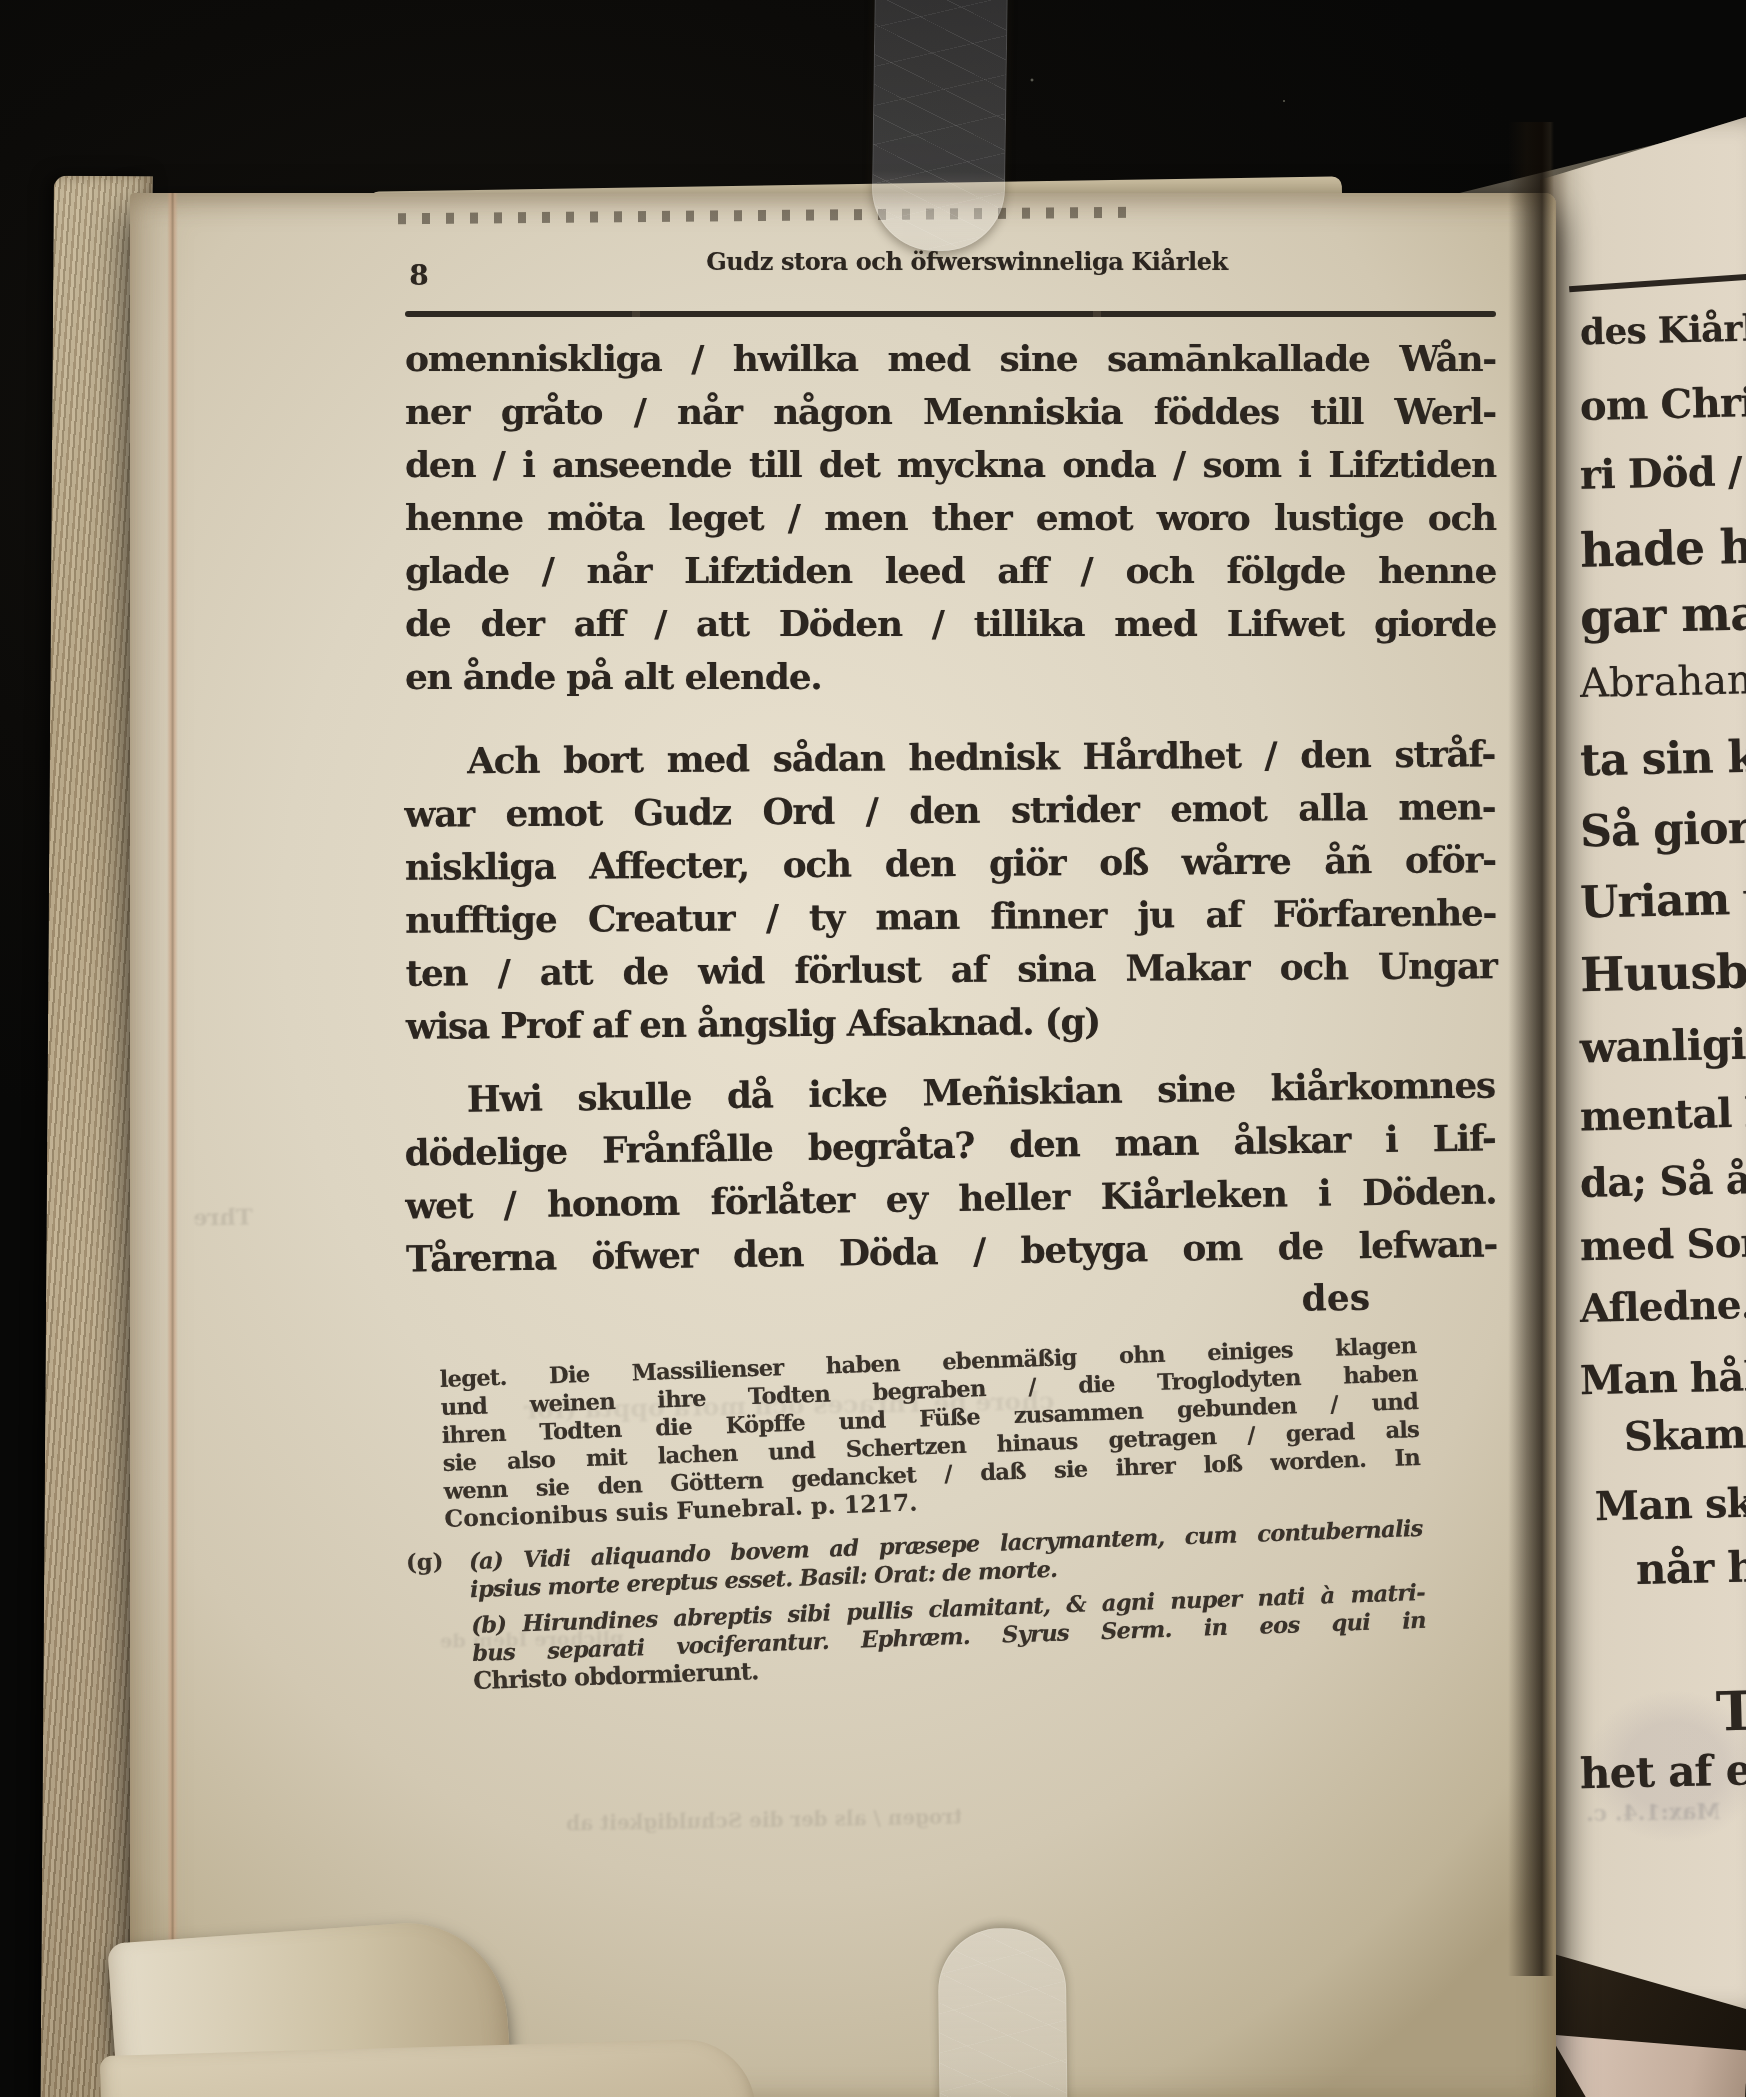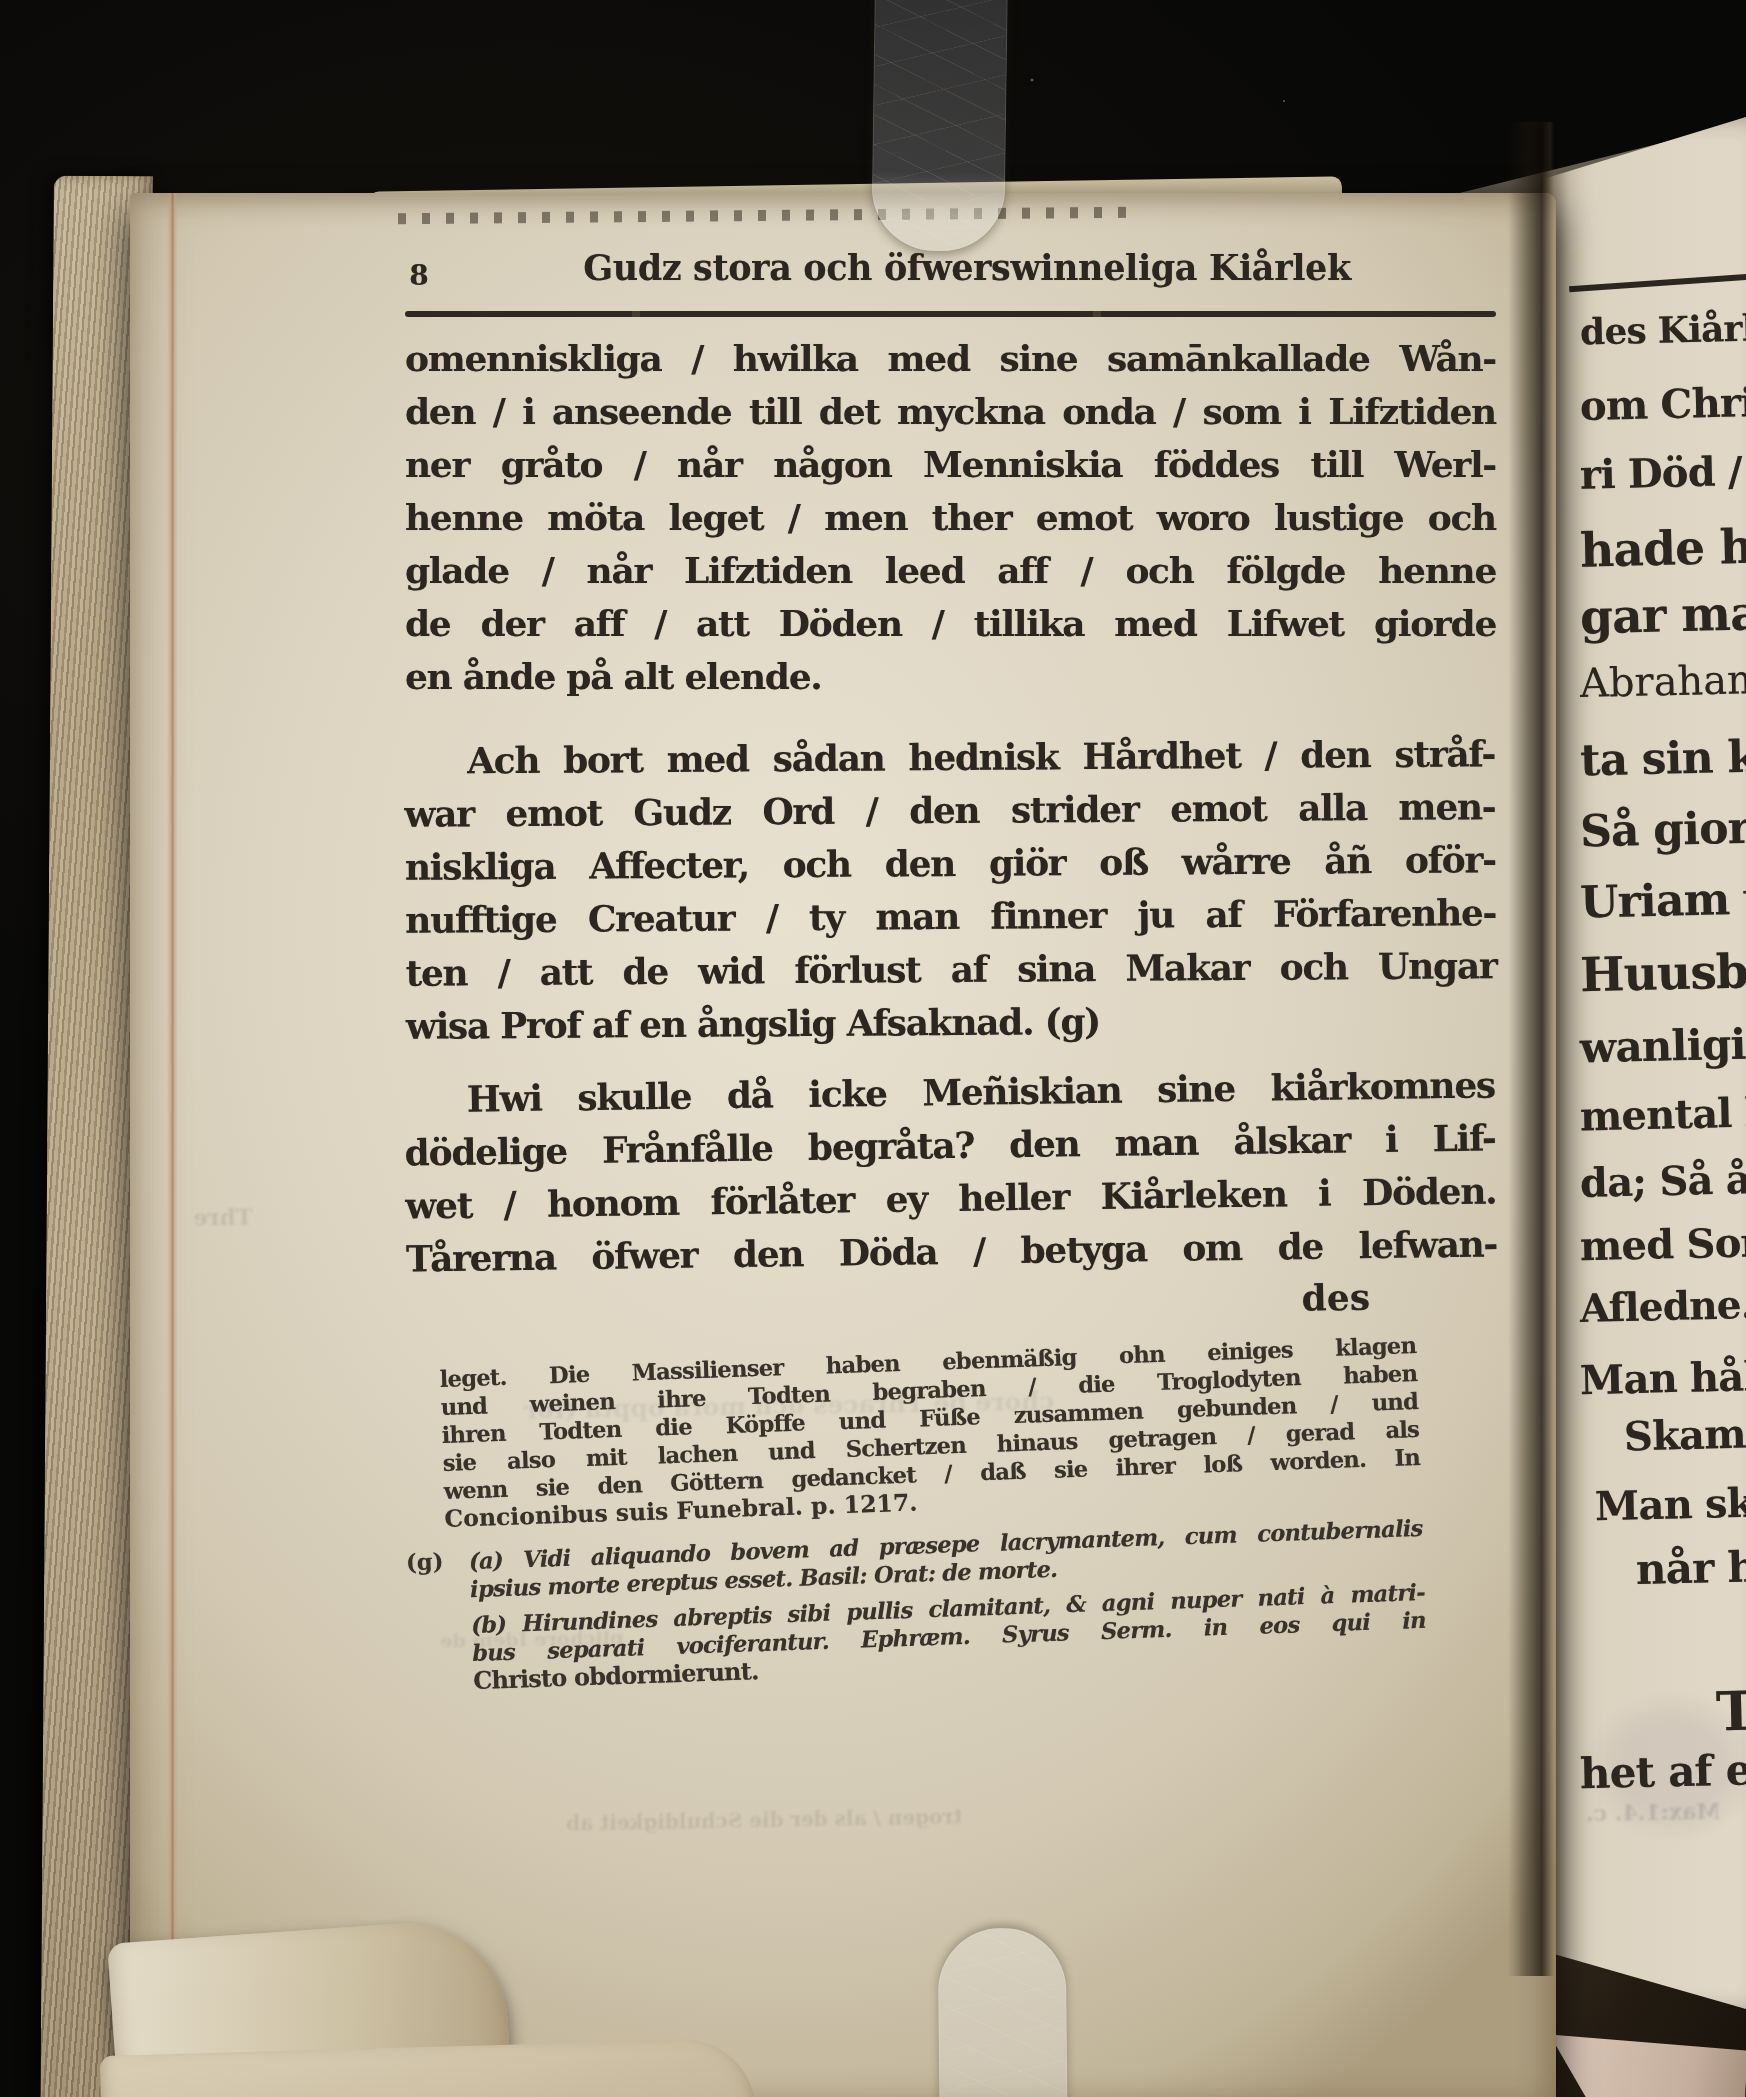--- a/index.html
+++ b/index.html
@@ -61,21 +61,21 @@
     box-shadow:0 -3.4px 8.4px rgba(40,32,18,.3);}
   .strap::before{content:"";position:absolute;inset:0;border-radius:inherit;
     background:repeating-linear-gradient(26deg,transparent 0 12.6px,rgba(255,255,255,.09) 12.6px 13.4px,transparent 13.4px 27px);}
   .strap::after{content:"";position:absolute;inset:0;border-radius:inherit;
     background:repeating-linear-gradient(-14deg,transparent 0 18.5px,rgba(255,255,255,.07) 18.5px 19.3px,transparent 19.3px 38px);}
   
   .ink{color:#2c2620;text-shadow:0 0 0.8px rgba(44,38,32,.4);}
   .header-row{position:absolute;left:275px;top:54px;width:1091px;height:55px;}
   .pagenum{position:absolute;left:4.2px;top:11.7px;font-size:28px;font-weight:700;}
   .running-title{position:absolute;left:50px;top:0;width:1024px;text-align:center;
-    font-size:35px;font-weight:700;letter-spacing:-0.4px;}
+    font-size:24px;font-weight:700;letter-spacing:-0.4px;}
   .header-rule{position:absolute;left:275px;top:118px;width:1091px;height:6.3px;border-radius:3.4px;
     background:repeating-linear-gradient(90deg,#2e2922 0 227px,#453d32 227px 235px,#2e2922 235px 461px);}
   .textcol{position:absolute;left:275px;top:139px;width:1091px;}
   .jline{font-size:36px;font-weight:700;letter-spacing:-1.3px;line-height:53px;height:53px;
     text-align:justify;text-align-last:justify;white-space:nowrap;}
   .jl-last{text-align-last:left;}
   .para2{margin-top:28px;transform:rotate(-.4deg);}
   .para3{margin-top:17px;transform:rotate(-.8deg);}
   .catchword{height:53px;line-height:53px;font-size:36px;font-weight:700;text-align:right;
     padding-right:126px;transform:rotate(-1deg);}
@@ -140,22 +140,22 @@
 
     <div class="header-row">
       <div class="pagenum ink">8</div>
       <div class="running-title ink">Gudz stora och öfwerswinneliga Kiårlek</div>
     </div>
     <div class="header-rule"></div>
 
     <div class="textcol ink">
       <div class="para1">
         <div class="jline">omenniskliga / hwilka med sine samānkallade Wån-</div>
+        <div class="jline">ner gråto / når någon Menniskia föddes till Werl-</div>
         <div class="jline">den / i anseende till det myckna onda / som i Lifztiden</div>
-        <div class="jline">ner gråto / når någon Menniskia föddes till Werl-</div>
         <div class="jline">henne möta leget / men ther emot woro lustige och</div>
         <div class="jline">glade / når Lifztiden leed aff / och fölgde henne</div>
         <div class="jline">de der aff / att Döden / tillika med Lifwet giorde</div>
         <div class="jline jl-last">en ånde på alt elende.</div>
       </div>
       <div class="para2">
         <div class="jline" style="text-indent:63px">Ach bort med sådan hednisk Hårdhet / den stråf-</div>
         <div class="jline">war emot Gudz Ord / den strider emot alla men-</div>
         <div class="jline">niskliga Affecter, och den giör oß wårre åñ oför-</div>
         <div class="jline">nufftige Creatur / ty man finner ju af Förfarenhe-</div>

